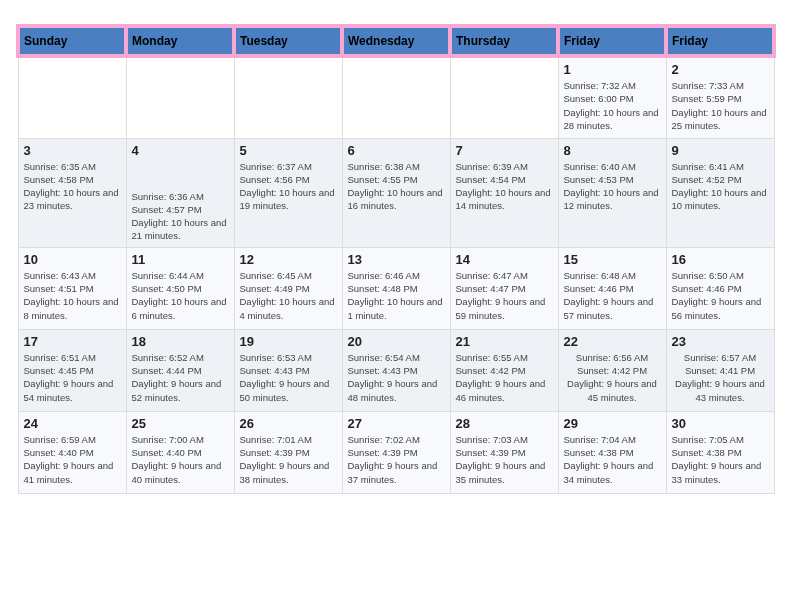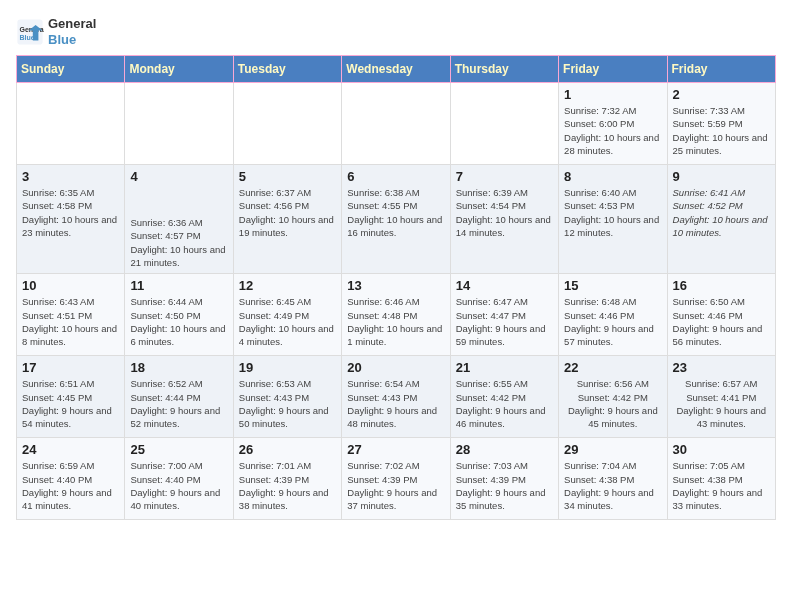--- a/index.html
+++ b/index.html
@@ -39,26 +39,26 @@
     }
     table {
       width: 100%;
       border-collapse: collapse;
       table-layout: fixed;
     }
     thead tr {
       background-color: #4a7fc1;
     }
     thead th {
-      color: #fef9c3;
+      color: #000000;
       font-size: 12px;
       font-weight: bold;
       padding: 6px 4px;
       text-align: left;
-      border: 1px solid #f9a8d4;
+      border: 4px solid #f9a8d4;
     }
     tbody tr {
       border-bottom: 1px solid #ccc;
     }
     tbody td {
       vertical-align: top;
       padding: 4px 5px;
       font-size: 10px;
       color: #333;
       border: 1px solid #ddd;
@@ -87,32 +87,20 @@
       line-height: 1.4;
     }
     .empty-cell {
       background: #fff !important;
     }
   </style>
 </head>
 <body>
 
 <div class="header-area">
-  <div class="logo">
-    <svg class="logo-icon" viewBox="0 0 40 40" xmlns="http://www.w3.org/2000/svg">
-      <rect x="2" y="2" width="36" height="36" rx="4" fill="#f0f4fa"></rect>
-      <text x="5" y="20" font-size="10" font-weight="bold" fill="#333">General</text>
-      <text x="5" y="32" font-size="10" font-weight="bold" fill="#4a90c4">Blue</text>
-      <polygon points="28,10 38,18 32,18 32,32 24,32 24,18 18,18" fill="#4a90c4"></polygon>
-    </svg>
-    <div>
-      <div style="font-size:13px;font-weight:bold;color:#333;line-height:1.2;">General</div>
-      <div style="font-size:13px;font-weight:bold;color:#4a90c4;line-height:1.2;">Blue</div>
-    </div>
-  </div>
 </div>
 
 <table>
   <thead>
     <tr>
     <th>Sunday</th>
         <th>Monday</th>
         <th>Tuesday</th>
         <th>Wednesday</th>
         <th>Thursday</th>
@@ -172,21 +160,21 @@
 Daylight: 10 hours and 14 minutes.</div>
         </td>
         <td>
           <span class="day-num">8</span>
           <div class="day-info" style="white-space: pre-line;">Sunrise: 6:40 AM
 Sunset: 4:53 PM
 Daylight: 10 hours and 12 minutes.</div>
         </td>
         <td>
           <span class="day-num">9</span>
-          <div class="day-info" style="white-space: pre-line; font-style: italic;">Sunrise: 6:41 AM
+          <div class="day-info" style="white-space: pre-line;">Sunrise: 6:41 AM
 Sunset: 4:52 PM
 Daylight: 10 hours and 10 minutes.</div>
         </td>
       </tr>
       <tr>
         <td>
           <span class="day-num">10</span>
           <div class="day-info" style="white-space: pre-line;">Sunrise: 6:43 AM
 Sunset: 4:51 PM
 Daylight: 10 hours and 8 minutes.</div>

